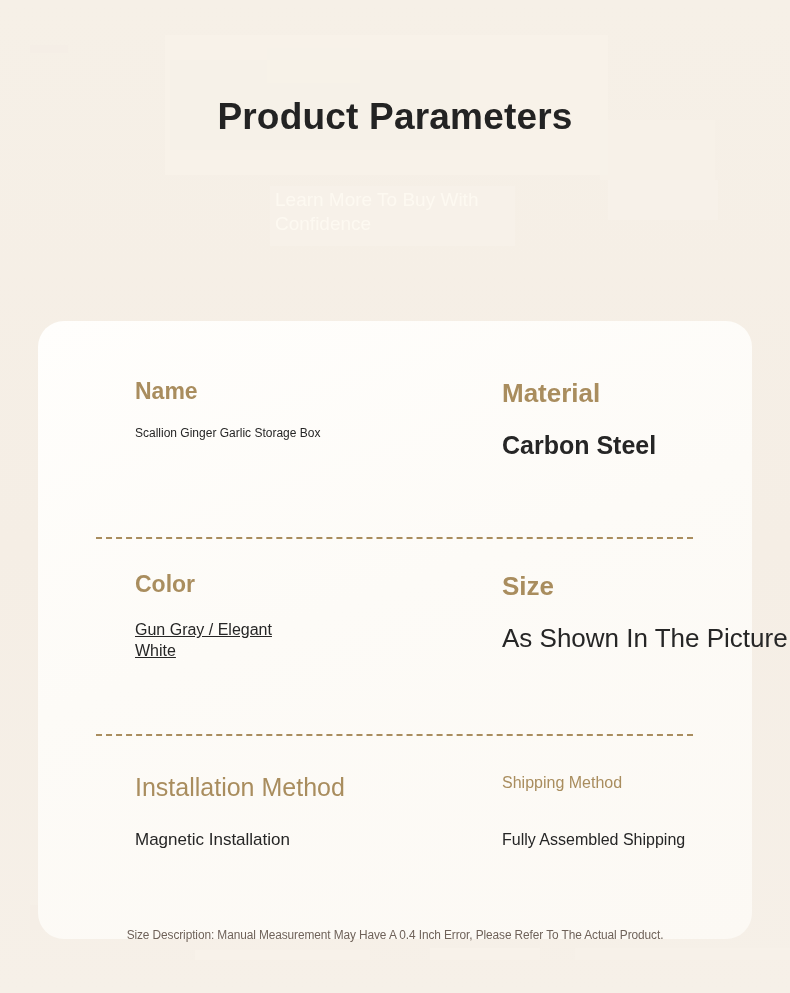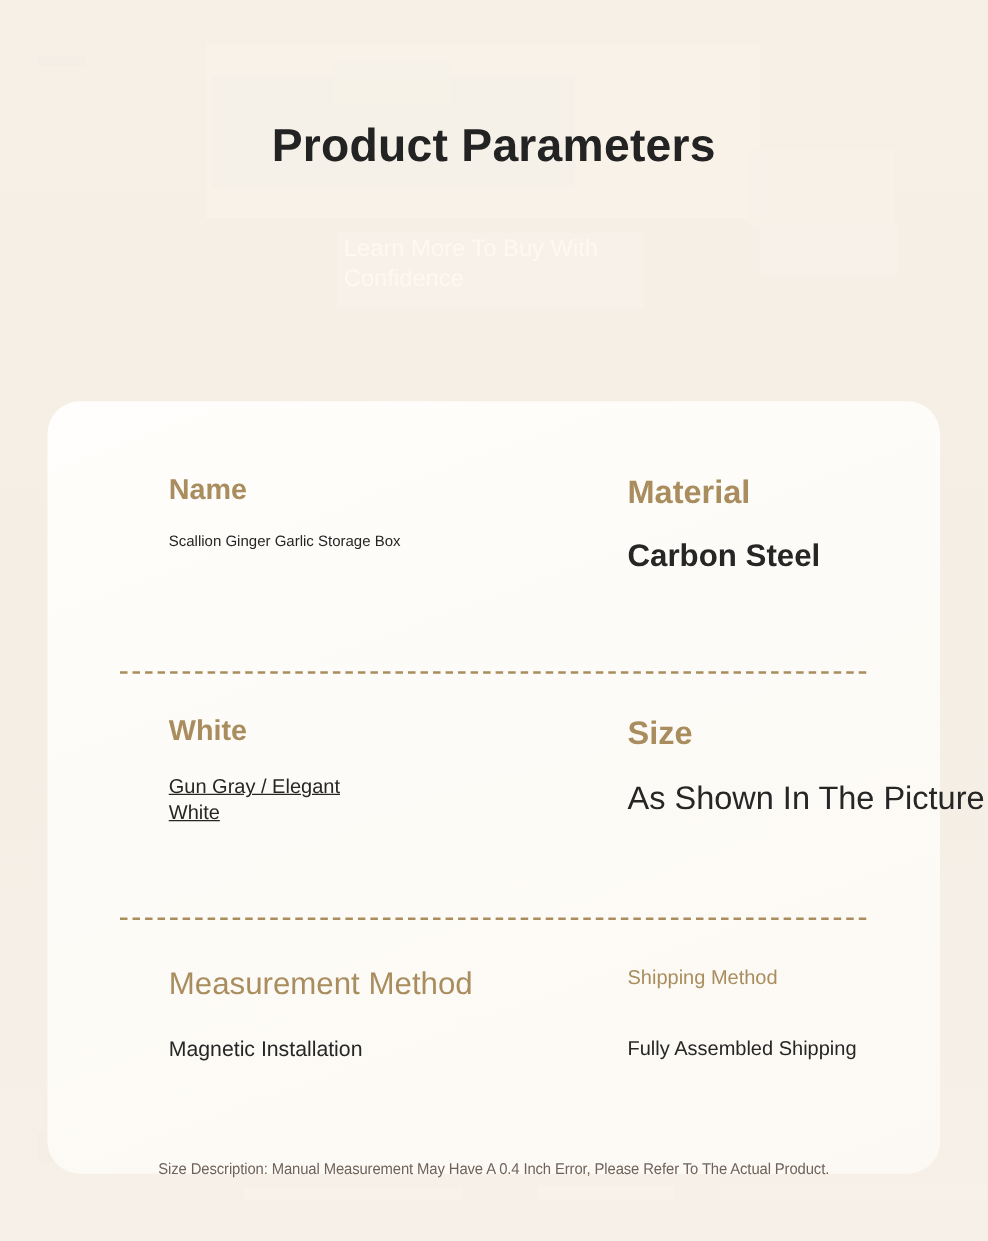--- a/index.html
+++ b/index.html
@@ -185,34 +185,34 @@
       <div class="cell right f-material">
         <div class="p-label">Material</div>
         <div class="p-value">Carbon Steel</div>
       </div>
     </div>
 
     <div class="divider d1"></div>
 
     <div class="row r2">
       <div class="cell left f-color">
-        <div class="p-label">White</div>
+        <div class="p-label">Color</div>
         <div class="p-value">Gun Gray / Elegant White</div>
       </div>
       <div class="cell right f-size">
         <div class="p-label">Size</div>
         <div class="p-value">As Shown In The Picture</div>
       </div>
     </div>
 
     <div class="divider d2"></div>
 
     <div class="row r3">
       <div class="cell left f-install">
-        <div class="p-label">Measurement Method</div>
+        <div class="p-label">Installation Method</div>
         <div class="p-value">Magnetic Installation</div>
       </div>
       <div class="cell right f-ship">
         <div class="p-label">Shipping Method</div>
         <div class="p-value">Fully Assembled Shipping</div>
       </div>
     </div>
 
   </div>
 

